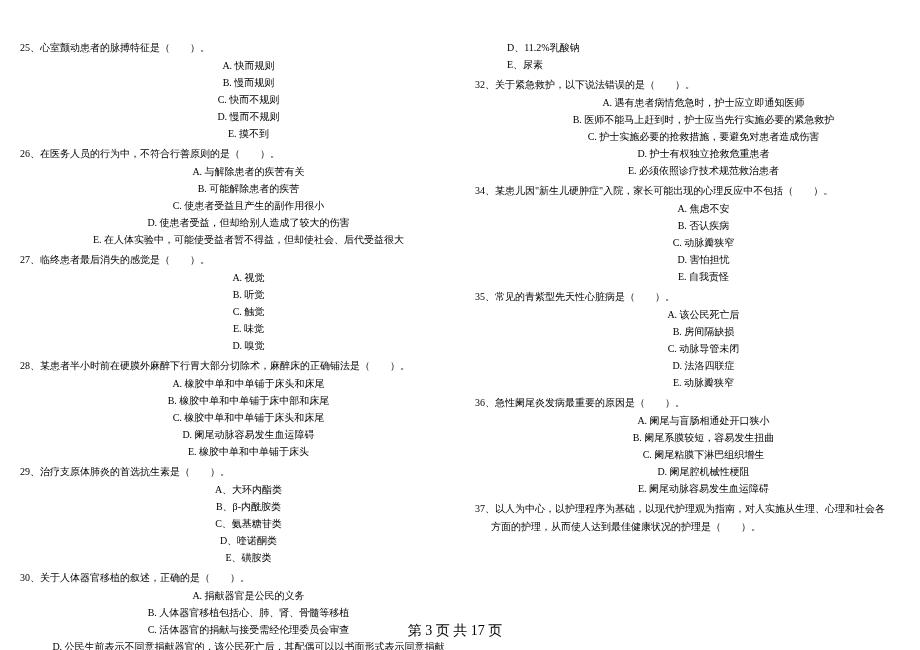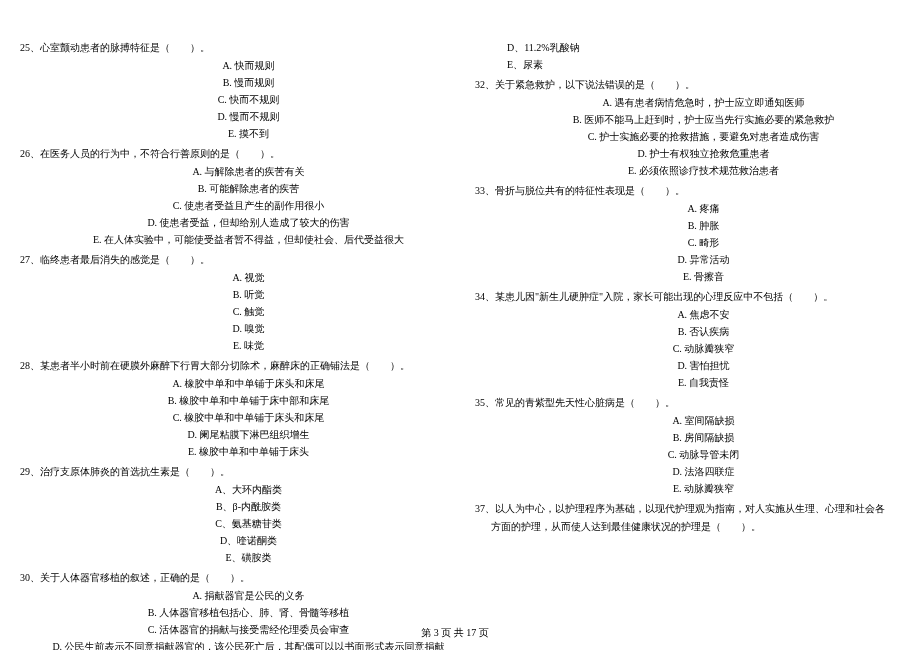--- a/index.html
+++ b/index.html
@@ -49,21 +49,21 @@
       padding-left: 32px;
       line-height: 1.6;
       margin-bottom: 1px;
     }
     .footer {
       position: absolute;
       bottom: 10px;
       left: 0;
       right: 10px;
       text-align: center;
-      font-size: 10px;
+      font-size: 14px;
     }
   </style>
 </head>
 <body>
 
 <div class="columns">
   <div class="col" id="left-col">
       <div class="question">
         <div class="q-title">25、心室颤动患者的脉搏特征是（　　）。</div>
         <div class="option">A. 快而规则</div>
@@ -78,29 +78,29 @@
         <div class="option">B. 可能解除患者的疾苦</div>
         <div class="option">C. 使患者受益且产生的副作用很小</div>
         <div class="option">D. 使患者受益，但却给别人造成了较大的伤害</div>
         <div class="option">E. 在人体实验中，可能使受益者暂不得益，但却使社会、后代受益很大</div>
       </div>
       <div class="question">
         <div class="q-title">27、临终患者最后消失的感觉是（　　）。</div>
         <div class="option">A. 视觉</div>
         <div class="option">B. 听觉</div>
         <div class="option">C. 触觉</div>
+        <div class="option">E. 味觉</div>
         <div class="option">D. 嗅觉</div>
-        <div class="option">E. 味觉</div>
       </div>
       <div class="question">
         <div class="q-title">28、某患者半小时前在硬膜外麻醉下行胃大部分切除术，麻醉床的正确铺法是（　　）。</div>
         <div class="option">A. 橡胶中单和中单铺于床头和床尾</div>
         <div class="option">B. 橡胶中单和中单铺于床中部和床尾</div>
         <div class="option">C. 橡胶中单和中单铺于床头和床尾</div>
-        <div class="option">D. 阑尾粘膜下淋巴组织增生</div>
+        <div class="option">D. 阑尾动脉容易发生血运障碍</div>
         <div class="option">E. 橡胶中单和中单铺于床头</div>
       </div>
       <div class="question">
         <div class="q-title">29、治疗支原体肺炎的首选抗生素是（　　）。</div>
         <div class="option">A、大环内酯类</div>
         <div class="option">B、β-内酰胺类</div>
         <div class="option">C、氨基糖苷类</div>
         <div class="option">D、喹诺酮类</div>
         <div class="option">E、磺胺类</div>
       </div>
@@ -119,42 +119,42 @@
       </div>
       <div class="question">
         <div class="q-title">32、关于紧急救护，以下说法错误的是（　　）。</div>
         <div class="option">A. 遇有患者病情危急时，护士应立即通知医师</div>
         <div class="option">B. 医师不能马上赶到时，护士应当先行实施必要的紧急救护</div>
         <div class="option">C. 护士实施必要的抢救措施，要避免对患者造成伤害</div>
         <div class="option">D. 护士有权独立抢救危重患者</div>
         <div class="option">E. 必须依照诊疗技术规范救治患者</div>
       </div>
       <div class="question">
-        <div class="q-title">33、骨折与脱位共有的特征性表现是（　　）。</div>
-        <div class="option">A. 疼痛</div>
-        <div class="option">B. 肿胀</div>
-        <div class="option">C. 畸形</div>
-        <div class="option">D. 异常活动</div>
-        <div class="option">E. 骨擦音</div>
-      </div>
-      <div class="question">
         <div class="q-title">34、某患儿因"新生儿硬肿症"入院，家长可能出现的心理反应中不包括（　　）。</div>
         <div class="option">A. 焦虑不安</div>
         <div class="option">B. 否认疾病</div>
         <div class="option">C. 动脉瓣狭窄</div>
         <div class="option">D. 害怕担忧</div>
         <div class="option">E. 自我责怪</div>
       </div>
       <div class="question">
         <div class="q-title">35、常见的青紫型先天性心脏病是（　　）。</div>
-        <div class="option">A. 室间隔缺损</div>
+        <div class="option">A. 该公民死亡后</div>
         <div class="option">B. 房间隔缺损</div>
         <div class="option">C. 动脉导管未闭</div>
         <div class="option">D. 法洛四联症</div>
         <div class="option">E. 动脉瓣狭窄</div>
+      </div>
+      <div class="question">
+        <div class="q-title">36、急性阑尾炎发病最重要的原因是（　　）。</div>
+        <div class="option">A. 阑尾与盲肠相通处开口狭小</div>
+        <div class="option">B. 阑尾系膜较短，容易发生扭曲</div>
+        <div class="option">C. 阑尾粘膜下淋巴组织增生</div>
+        <div class="option">D. 阑尾腔机械性梗阻</div>
+        <div class="option">E. 阑尾动脉容易发生血运障碍</div>
       </div>
       <div class="question">
         <div class="q-title">37、以人为中心，以护理程序为基础，以现代护理观为指南，对人实施从生理、心理和社会各</div>
         <div class="q-title-cont">方面的护理，从而使人达到最佳健康状况的护理是（　　）。</div>
       </div>
     </div>
 </div>
 
 <div class="footer">第 3 页 共 17 页</div>
 

